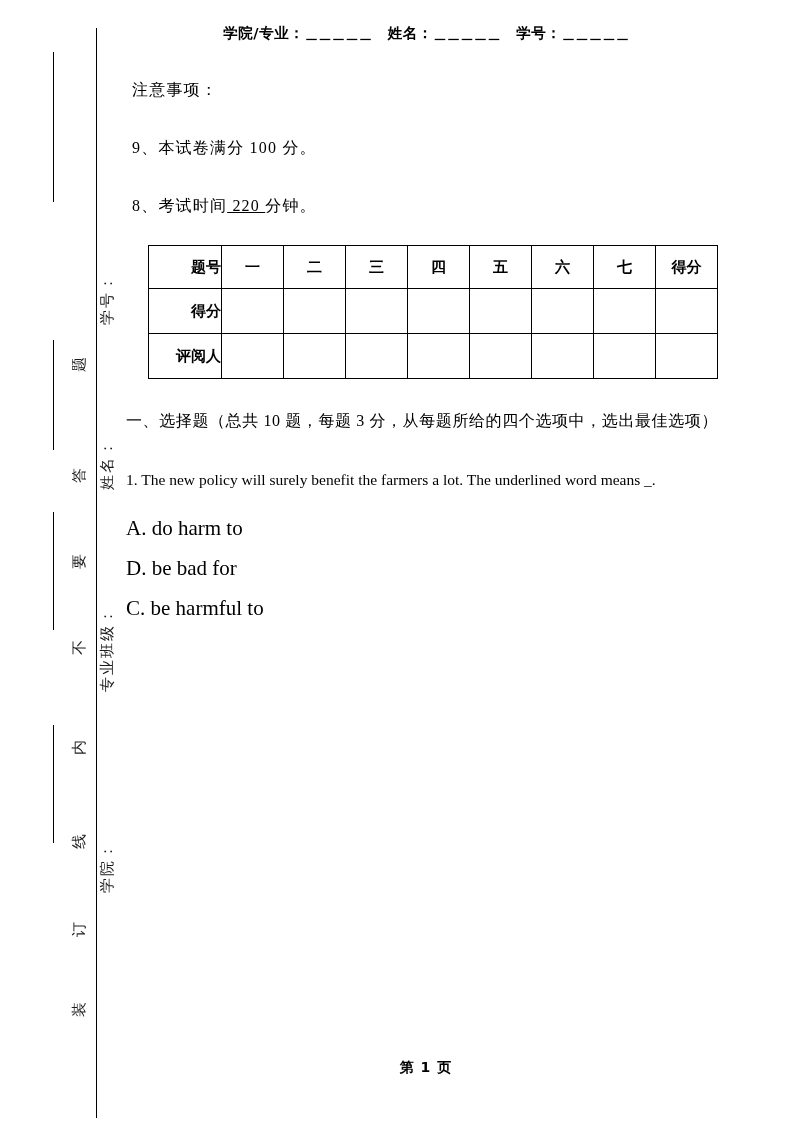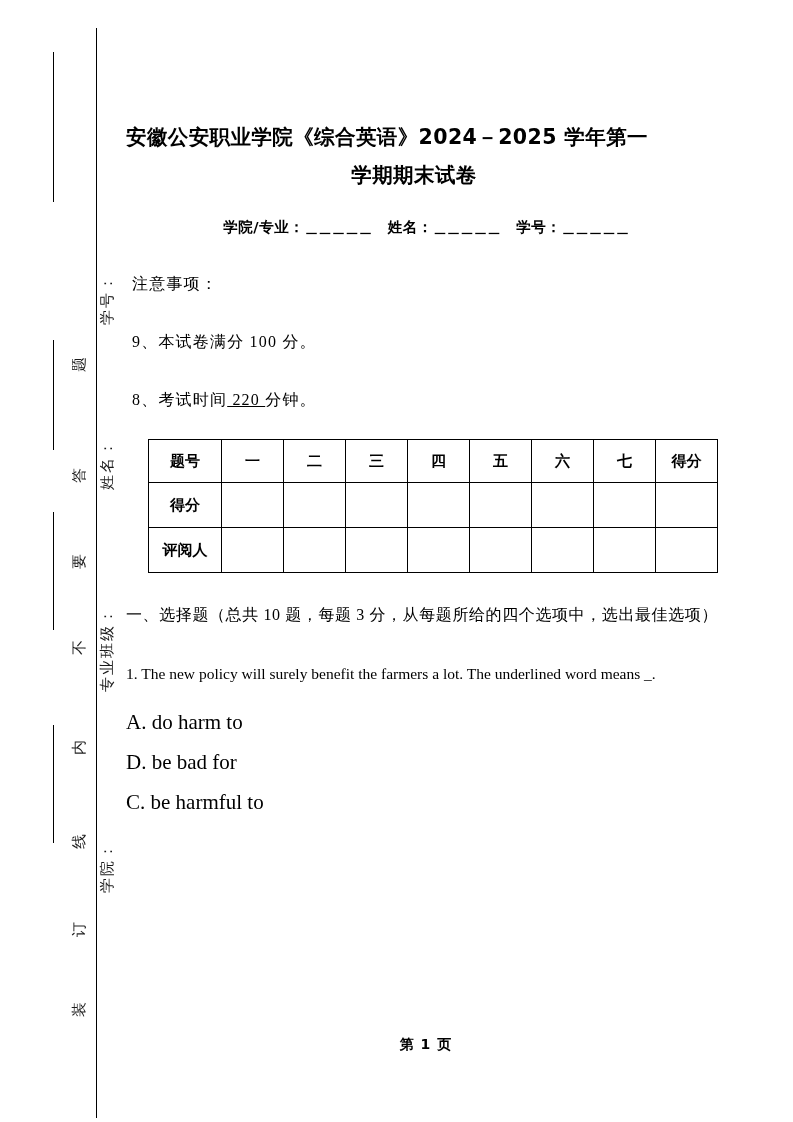--- a/index.html
+++ b/index.html
@@ -124,21 +124,21 @@
   table#score-table td {
     border: 1.3px solid #000;
     text-align: center;
     vertical-align: middle;
     font-family: "DejaVu Sans", "Liberation Sans", sans-serif;
     font-weight: bold;
     font-size: 15px;
     height: 42px;
     padding: 0;
   }
-  table#score-table td.rowhead { width: 72px; }
+  table#score-table td.rowhead { width: 72px; text-align: right; }
   table#score-table td.col { width: 61px; }
   table#score-table td.lastcol { width: 61px; }
   table#score-table tr.tall td { height: 44px; }
 
   
   #section-heading {
     margin: 0;
     padding-top: 26px;
     font-size: 16px;
     line-height: 32px;
@@ -152,21 +152,21 @@
   }
   .option {
     margin: 0;
     padding-top: 14px;
     font-size: 21px;
     line-height: 26px;
   }
   #page-footer {
     position: absolute;
     left: 126px;
-    top: 1036px;
+    top: 1059px;
     width: 600px;
     text-align: center;
     font-family: "DejaVu Sans", "Liberation Sans", sans-serif;
     font-weight: bold;
     font-size: 14px;
     letter-spacing: 1px;
   }
 </style>
 </head>
 <body>
@@ -188,24 +188,20 @@
   <div class="seal-char" style="top:552px;">要</div>
   <div class="seal-char" style="top:638px;">不</div>
   <div class="seal-char" style="top:738px;">内</div>
   <div class="seal-char" style="top:832px;">线</div>
   <div class="seal-char" style="top:920px;">订</div>
   <div class="seal-char" style="top:1000px;">装</div>
 </div>
 
 <div id="content">
 
-  <h1 id="exam-title">
-    <span>安徽公安职业学院《综合英语》2024－2025 学年第一</span>
-    <span class="line2">学期期末试卷</span>
-  </h1>
 
   <div id="form-fields">
     <span>学院/专业：</span><span class="blank">＿＿＿＿＿</span><span class="gap"></span><span>姓名：</span><span class="blank">＿＿＿＿＿</span><span class="gap"></span><span>学号：</span><span class="blank">＿＿＿＿＿</span>
   </div>
 
   <p class="notice-line">注意事项：</p>
   <p class="notice-line">9、本试卷满分 100 分。</p>
   <p class="notice-line"><span>8、考试时间</span><u> 220 </u><span>分钟。</span></p>
 
   <div id="score-table-wrap">

